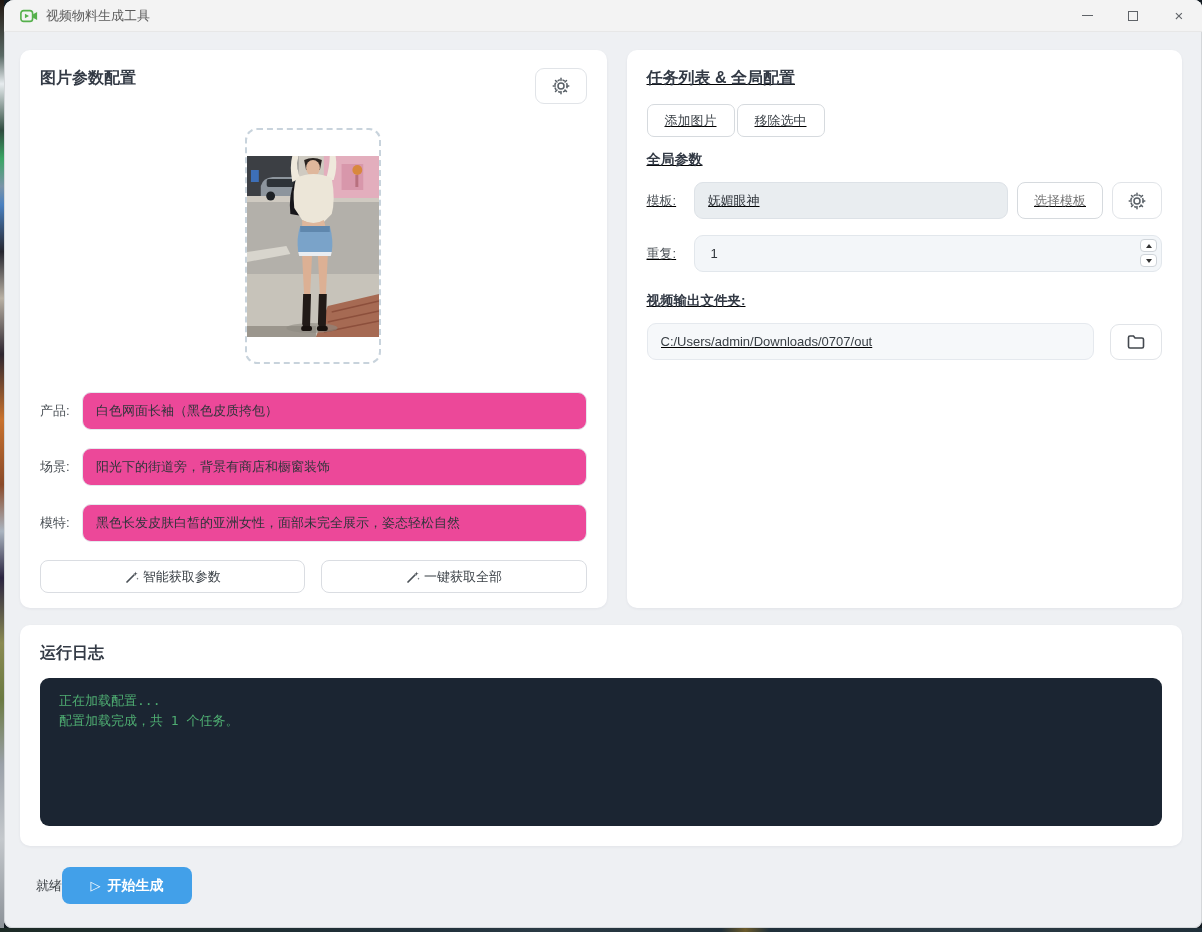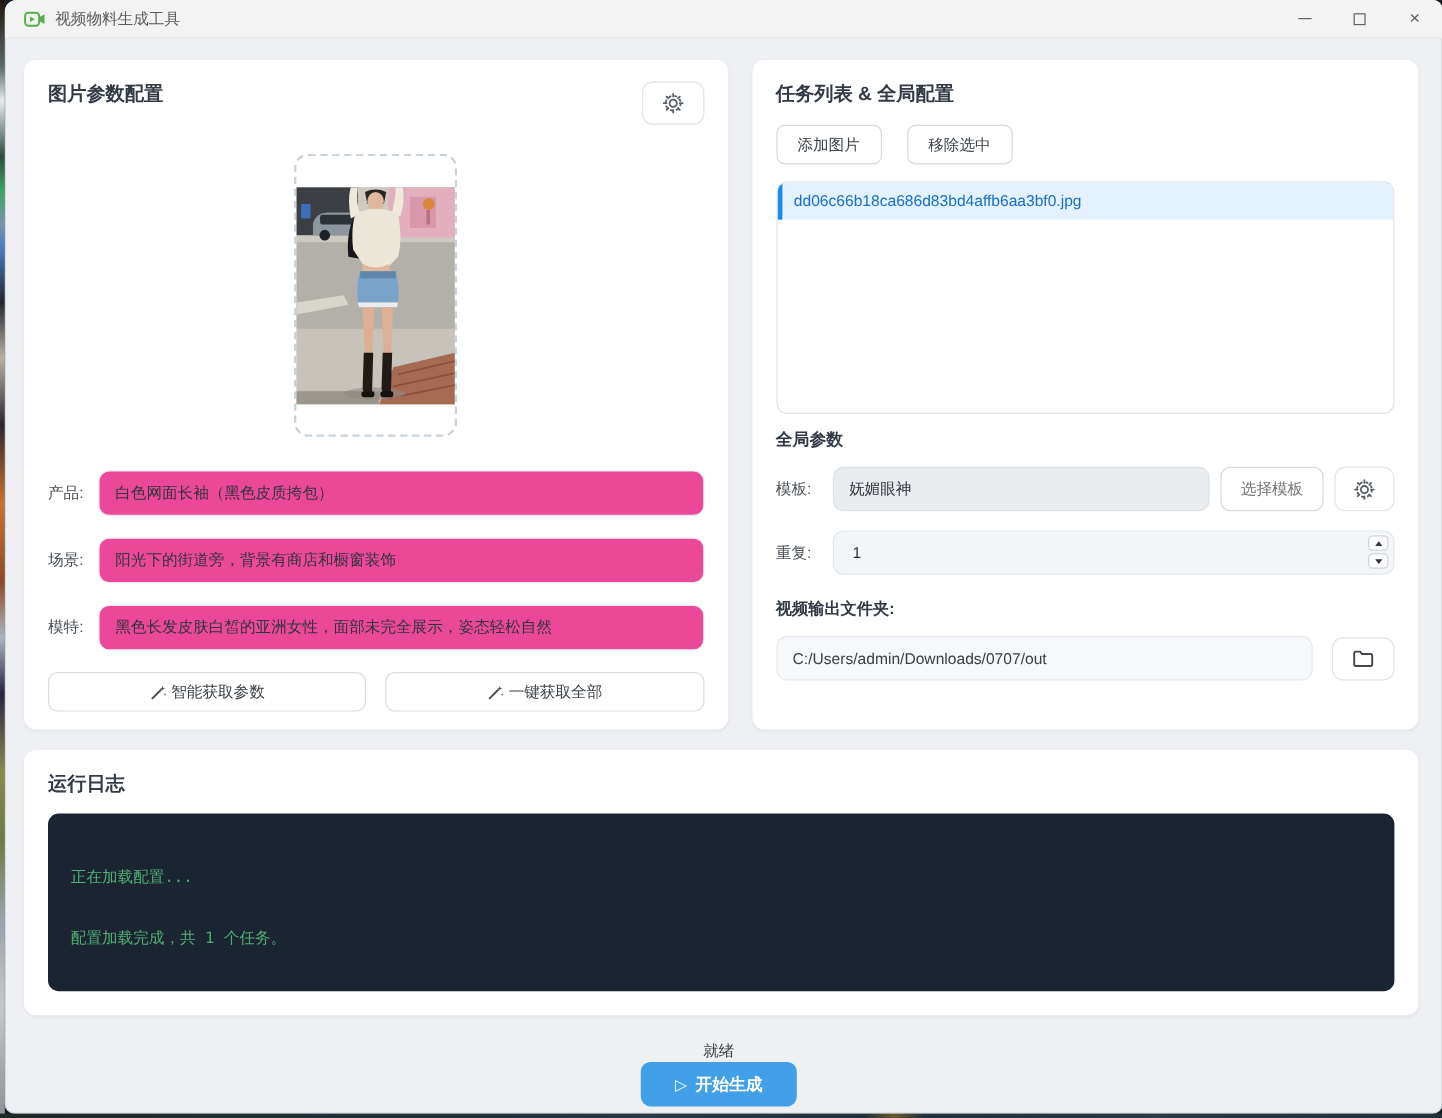--- a/index.html
+++ b/index.html
@@ -22,41 +22,41 @@
   .win-btn{ width:46px; height:32px; display:flex; align-items:center; justify-content:center; color:#5f6368; cursor:pointer; }
   .glyph-min{ width:11px; height:1px; background:#5f6368; display:block; }
   .glyph-max{ width:10px; height:10px; border:1px solid #5f6368; display:block; }
   .glyph-close{ font-size:15px; line-height:1; color:#5f6368; }
 
   
   .content{ padding:18px 20px 0 16px; }
   .top-row{ display:flex; gap:20px; }
   .card{ background:#ffffff; border-radius:10px; box-shadow:0 1px 3px rgba(30,40,60,.06); }
   .card-left{ width:604px; height:558px; padding:18px 20px; }
-  .card-right{ width:572px; height:558px; padding:18px 20px; }
+  .card-right{ width:572px; height:558px; padding:18px 20px;text-decoration:underline; }
   .card-title{ font-size:16px; font-weight:bold; color:#333a45; }
 
   .left-head{ display:flex; align-items:flex-start; justify-content:space-between; }
   .icon-btn{ width:52px; height:36px; background:#fff; border:1px solid #e1e4e8; border-radius:9px; display:flex; align-items:center; justify-content:center; cursor:pointer; }
 
   
   .preview-wrap{ display:flex; justify-content:center; margin-top:24px; margin-bottom:28px; }
   .preview-box{ width:136px; height:236px; border:2px dashed #c8d3dc; border-radius:12px; display:flex; align-items:center; justify-content:center; }
   .photo{ width:134px; height:181px; display:block; }
 
   
   .frow{ display:flex; align-items:center; margin-bottom:18px; }
   .flabel{ width:42px; font-size:13px; color:#4a5056; flex:none; }
   .finput{ flex:1; height:38px; background:#ec4899; border:1px solid #e5e9ee; border-radius:9px; padding:0 13px; font-size:13px; color:#30353b; font-family:inherit; outline:none; }
 
   .btn-row{ display:flex; gap:16px; margin-top:2px; }
   .wand-btn{ flex:1; height:33px; background:#fff; border:1px solid #dadde2; border-radius:8px; display:flex; align-items:center; justify-content:center; gap:4px; font-size:13px; color:#3c4248; cursor:pointer; }
 
   
-  .task-btns{ display:flex; gap:21px; margin:15px 0 14px; }
+  .task-btns{ display:flex; gap:2px; margin:15px 0 14px; }
   .task-btn{ width:88px; height:33px; background:#fff; border:1px solid #d6dade; border-radius:7px; font-size:13px; color:#3c4248; display:flex; align-items:center; justify-content:center; cursor:pointer; }
   .task-list{ height:194px; border:1px solid #e0e4e9; border-radius:9px; background:#fff; overflow:hidden; margin-bottom:13px; }
   .task-item{ height:31px; background:#e3f2fd; border-left:4px solid #1e88e5; display:flex; align-items:center; padding-left:10px; font-size:13px; color:#1a6fc4; cursor:pointer; }
 
   .gp-title{ font-size:14px; font-weight:bold; color:#333a45; margin:10px 0 13px; }
   .gp-row{ display:flex; align-items:center; gap:9px; margin-bottom:16px; }
   .gp-label{ width:38px; font-size:13px; color:#4a5056; flex:none; }
   .tpl-field{ flex:1; height:37px; background:#e9edf0; border:1px solid #dde2e7; border-radius:9px; padding:0 13px; font-size:13px; color:#30353b; font-family:inherit; outline:none; }
   .sm-btn{ width:86px; height:37px; background:#fff; border:1px solid #d6dade; border-radius:8px; font-size:13px; color:#737373; display:flex; align-items:center; justify-content:center; cursor:pointer; flex:none; }
   .gear-sm{ width:50px; height:37px; flex:none; }
@@ -68,24 +68,24 @@
   .tri-up{ width:0; height:0; border-left:3px solid transparent; border-right:3px solid transparent; border-bottom:4px solid #333; }
   .tri-dn{ width:0; height:0; border-left:3px solid transparent; border-right:3px solid transparent; border-top:4px solid #333; }
 
   .out-label{ font-size:13.5px; font-weight:bold; color:#333a45; margin:20px 0 13px; }
   .out-row{ display:flex; gap:16px; align-items:center; }
   .out-input{ flex:1; height:37px; background:#f6f8fa; border:1px solid #e5e9ee; border-radius:9px; padding:0 13px; font-size:13px; color:#3a4046; font-family:inherit; outline:none; }
 
   
   .card-log{ margin-top:17px; height:221px; padding:18px 20px; }
   .console{ margin-top:14px; height:148px; background:#1b2532; border-radius:9px; padding:13px 19px; overflow:hidden; }
-  .log-line{ font-family:"DejaVu Sans Mono","Liberation Mono",monospace; font-size:13px; color:#4fae72; line-height:1.55; white-space:pre;margin-top:31px; }
-
-  
-  .statusbar{ display:flex; align-items:center; justify-content:flex-start; padding:21px 20px 0 16px;flex-direction:column; }
+  .log-line{ font-family:"DejaVu Sans Mono","Liberation Mono",monospace; font-size:13px; color:#4fae72; line-height:1.55; white-space:pre; }
+
+  
+  .statusbar{ display:flex; align-items:center; justify-content:flex-start; padding:21px 20px 0 16px; }
   .status-text{ font-size:13px; color:#3a3f44; }
   .start-btn{ width:130px; height:37px; background:#42a0e9; border:none; border-radius:8px; color:#fff; font-size:14px; font-weight:bold; display:flex; align-items:center; justify-content:center; gap:7px; cursor:pointer; font-family:inherit; }
   .play-glyph{ font-size:13px; font-weight:normal; }
 </style>
 </head>
 <body>
 
 <div class="edge-left"></div>
 <div class="edge-bottom"></div>
 
@@ -214,25 +214,20 @@
       </div>
 
       <div class="card card-right">
         <div class="card-title">任务列表 &amp; 全局配置</div>
 
         <div class="task-btns">
           <div class="task-btn">添加图片</div>
           <div class="task-btn">移除选中</div>
         </div>
 
-        <div class="task-list">
-          <div class="task-item">
-            <span>dd06c66b18ca686d83bd4affb6aa3bf0.jpg</span>
-          </div>
-        </div>
 
         <div class="gp-title">全局参数</div>
 
         <div class="gp-row">
           <span class="gp-label">模板:</span>
           <input class="tpl-field" readonly="" value="妩媚眼神" style="">
           <div class="sm-btn">选择模板</div>
           <div class="icon-btn gear-sm">
             <svg width="18" height="18" viewBox="0 0 18 18">
               <g fill="none" stroke="#585f66" stroke-width="1.5">

